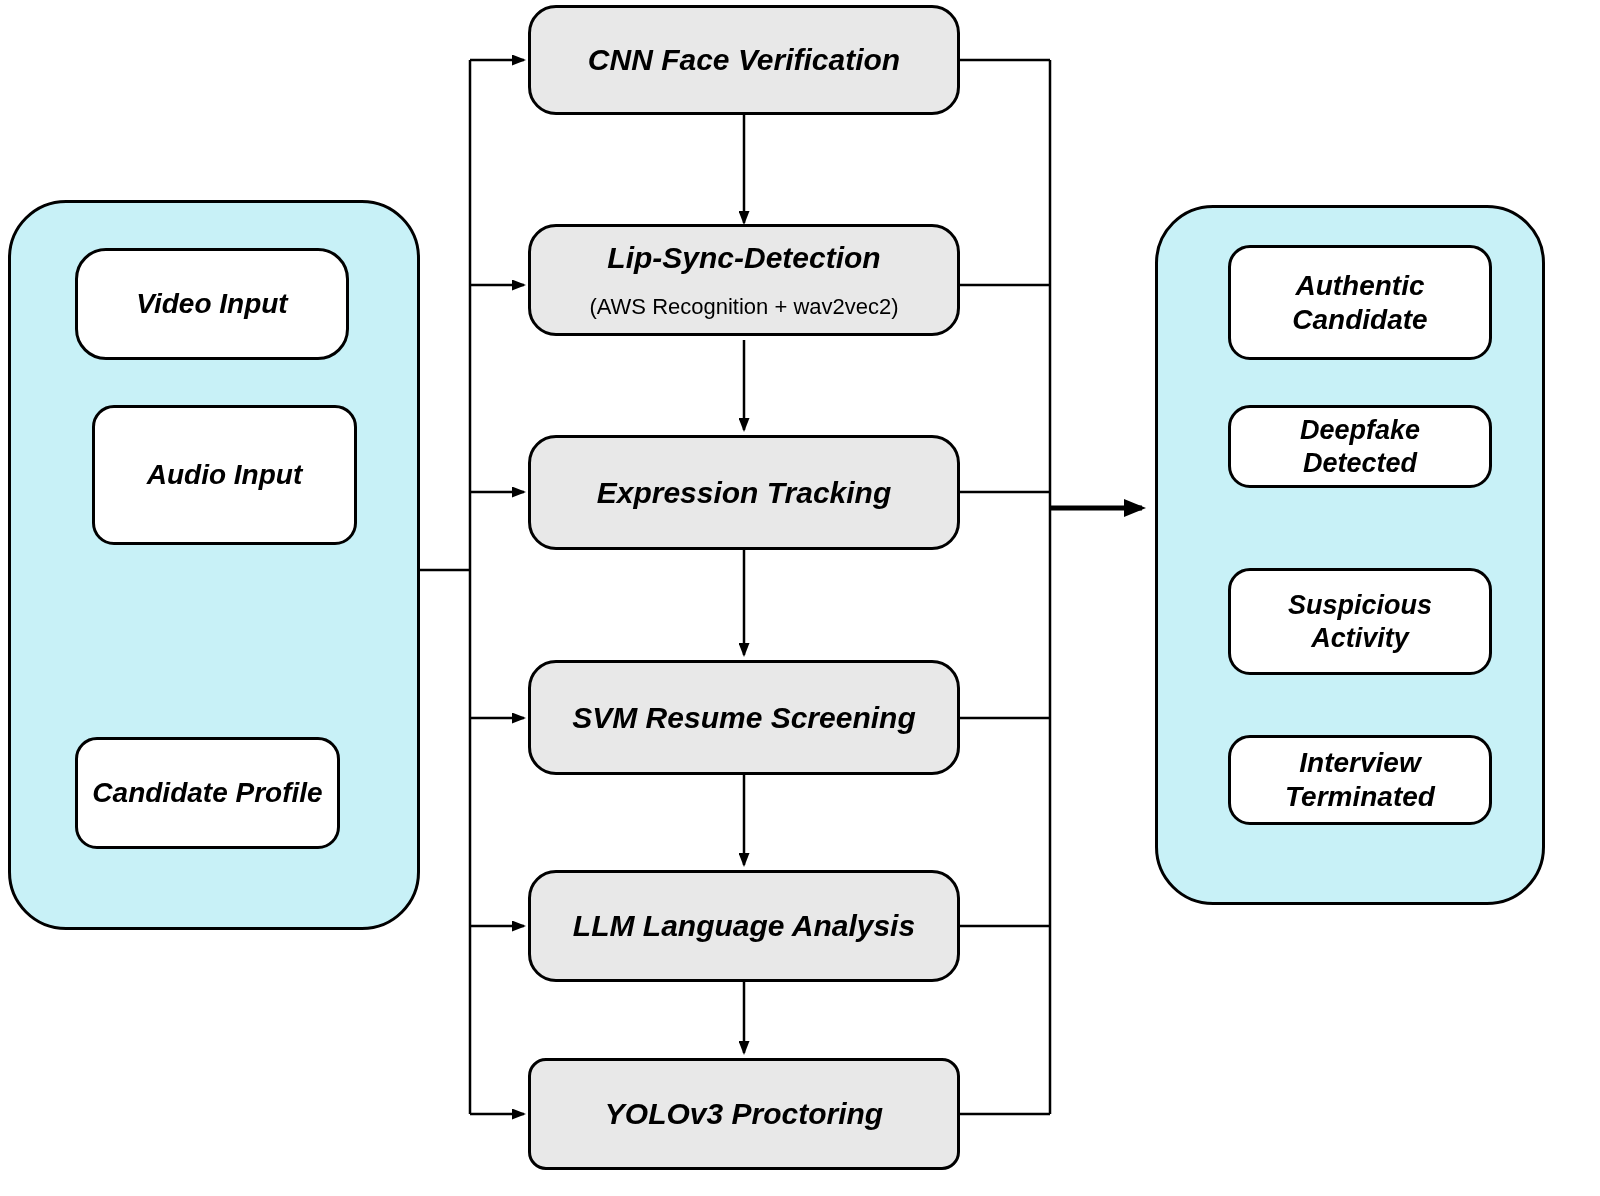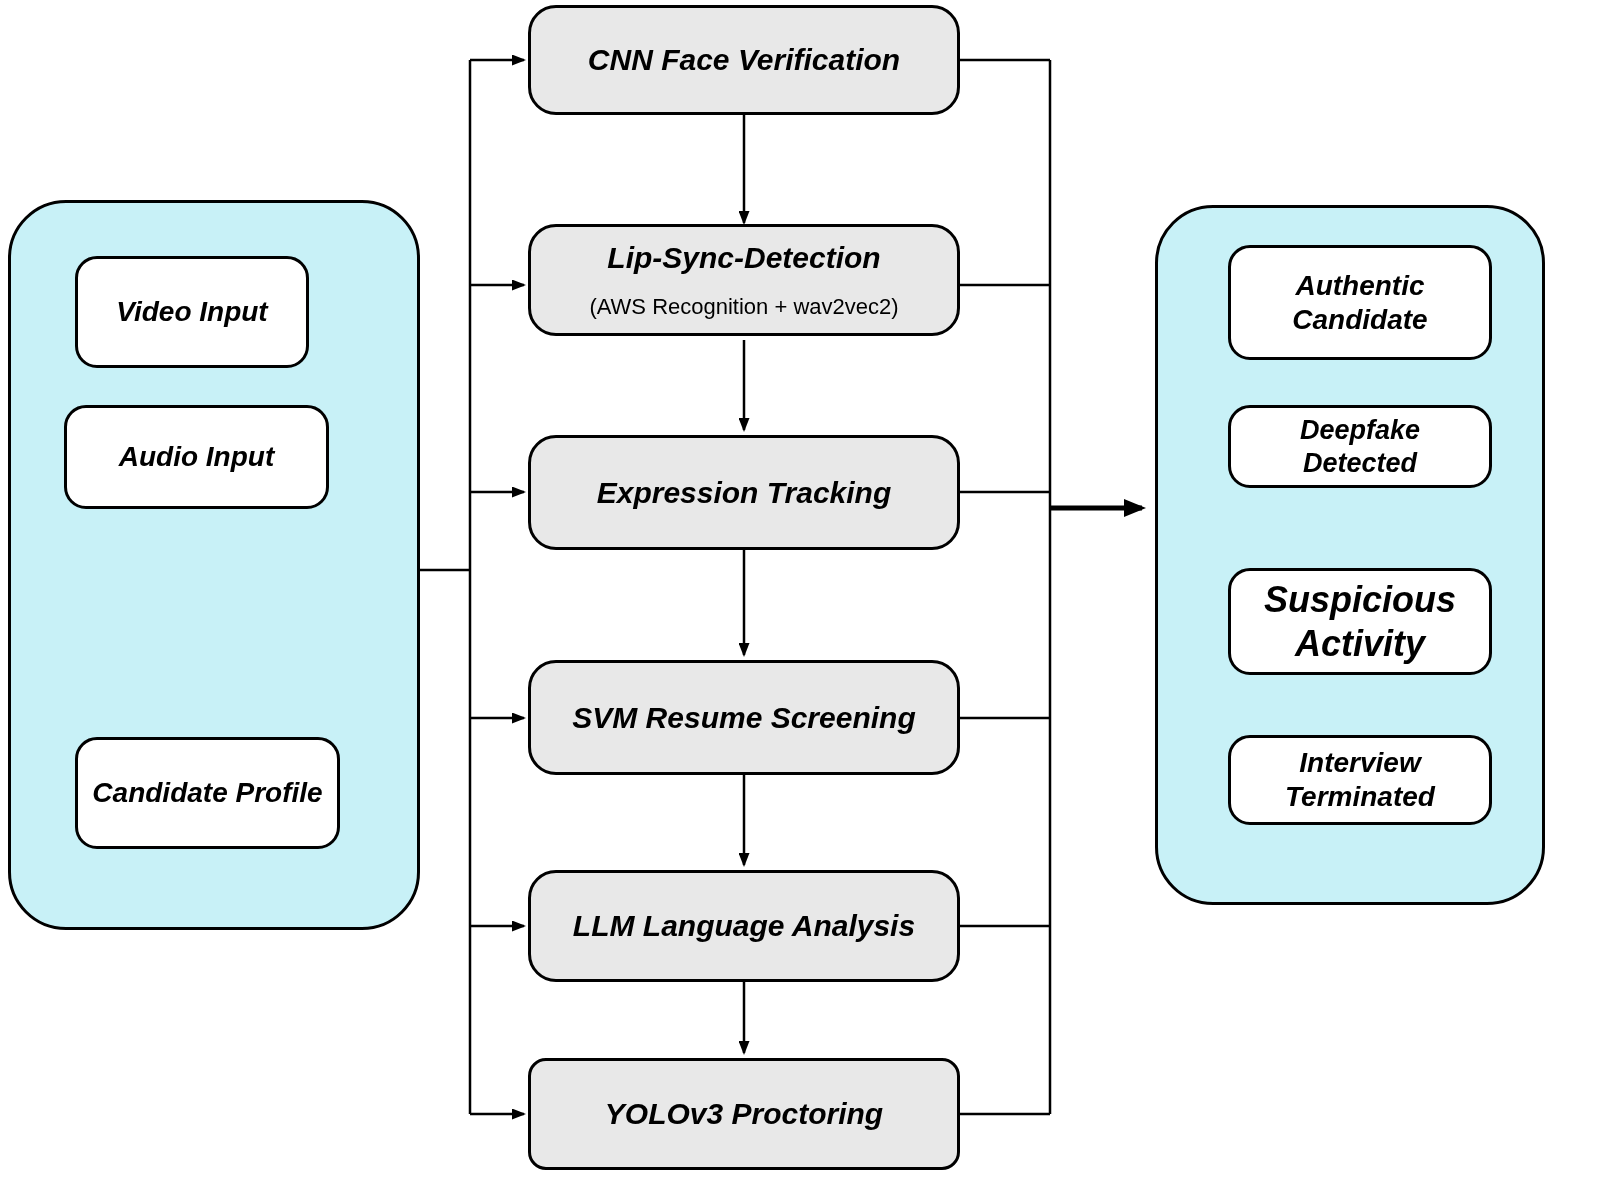--- a/index.html
+++ b/index.html
@@ -120,24 +120,24 @@
 
     <g stroke="#000" stroke-width="2.5" fill="none">
       <path d="M1360,360 V400" marker-end="url(#arrow)"></path>
       <path d="M1360,518 V563" marker-end="url(#arrow)"></path>
       <path d="M1360,675 V730" marker-end="url(#arrow)"></path>
     </g>
   </svg>
 
   <div class="panel" style="left:8px; top:200px; width:412px; height:730px;"></div>
 
-  <div class="node io-node" style="left:75px; top:256px; width:234px; height:112px;">
+  <div class="node io-node" style="left:75px; top:248px; width:274px; height:112px;border-radius:31px;">
     <span>Video Input</span>
   </div>
-  <div class="node io-node" style="left:64px; top:405px; width:265px; height:104px;">
+  <div class="node io-node" style="left:92px; top:405px; width:265px; height:140px;">
     <span>Audio Input</span>
   </div>
   <div class="node io-node" style="left:75px; top:737px; width:265px; height:112px;">
     <span>Candidate Profile</span>
   </div>
 
   <div class="node proc-node" style="left:528px; top:5px; width:432px; height:110px;">
     <span>CNN Face Verification</span>
   </div>
 
@@ -163,20 +163,20 @@
   </div>
 
   <div class="panel" style="left:1155px; top:205px; width:390px; height:700px;"></div>
 
   <div class="node io-node" style="left:1228px; top:245px; width:264px; height:115px;">
     <span>Authentic Candidate</span>
   </div>
   <div class="node io-node" style="left:1228px; top:405px; width:264px; height:83px; font-size:27px;">
     <span>Deepfake Detected</span>
   </div>
-  <div class="node io-node" style="left:1228px; top:568px; width:264px; height:107px; font-size:36px; padding:4px 6px;">
+  <div class="node io-node" style="left:1228px; top:568px; width:264px; height:107px; font-size:27px; padding:4px 6px;">
     <span>Suspicious Activity</span>
   </div>
   <div class="node io-node" style="left:1228px; top:735px; width:264px; height:90px;">
     <span>Interview Terminated</span>
   </div>
 
 </div>
 
 </body></html>

